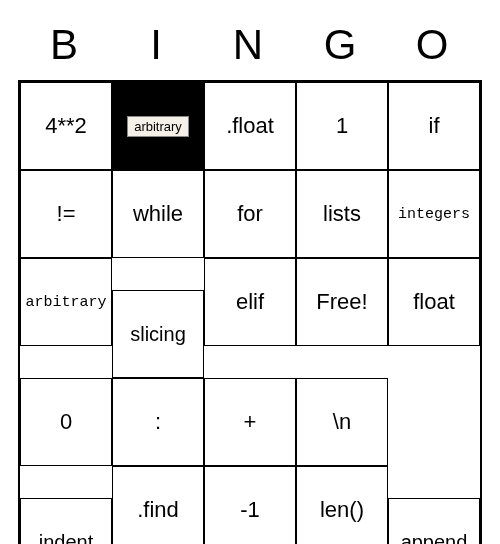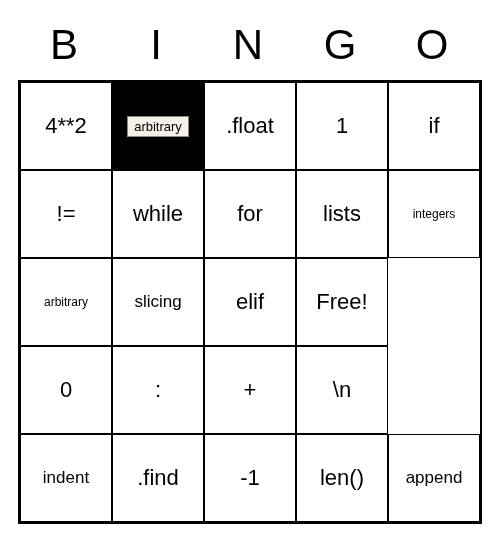--- a/index.html
+++ b/index.html
@@ -50,24 +50,26 @@
       display: flex;
       align-items: center;
       justify-content: center;
       font-size: 22px;
       color: #000;
       background: #fff;
       text-align: center;
       overflow: hidden;
     }
     .grid-cell.small {
-      font-size: 17px;
+      font-size: 20px;
+      margin-top: 32px;
     }
     .grid-cell.xsmall {
-      font-size: 12px;
+      font-size: 15px;
+      font-family: Liberation Mono, monospace;
     }
     .selected {
       background: #000;
     }
     .selected-inner {
       background: #f5f0e8;
       padding: 2px 6px;
       font-size: 13px;
       color: #000;
       border: 1px solid #888;
@@ -99,20 +101,21 @@
         <div class="grid-cell">while</div>
         <div class="grid-cell">for</div>
         <div class="grid-cell">lists</div>
         <div class="grid-cell xsmall">integers</div>
       </div>
       <div class="grid-row">
         <div class="grid-cell xsmall">arbitrary</div>
         <div class="grid-cell small">slicing</div>
         <div class="grid-cell">elif</div>
         <div class="grid-cell">Free!</div>
+        <div class="grid-cell">float</div>
       </div>
       <div class="grid-row">
         <div class="grid-cell">0</div>
         <div class="grid-cell">:</div>
         <div class="grid-cell">+</div>
         <div class="grid-cell">\n</div>
       </div>
       <div class="grid-row">
         <div class="grid-cell small">indent</div>
         <div class="grid-cell">.find</div>

